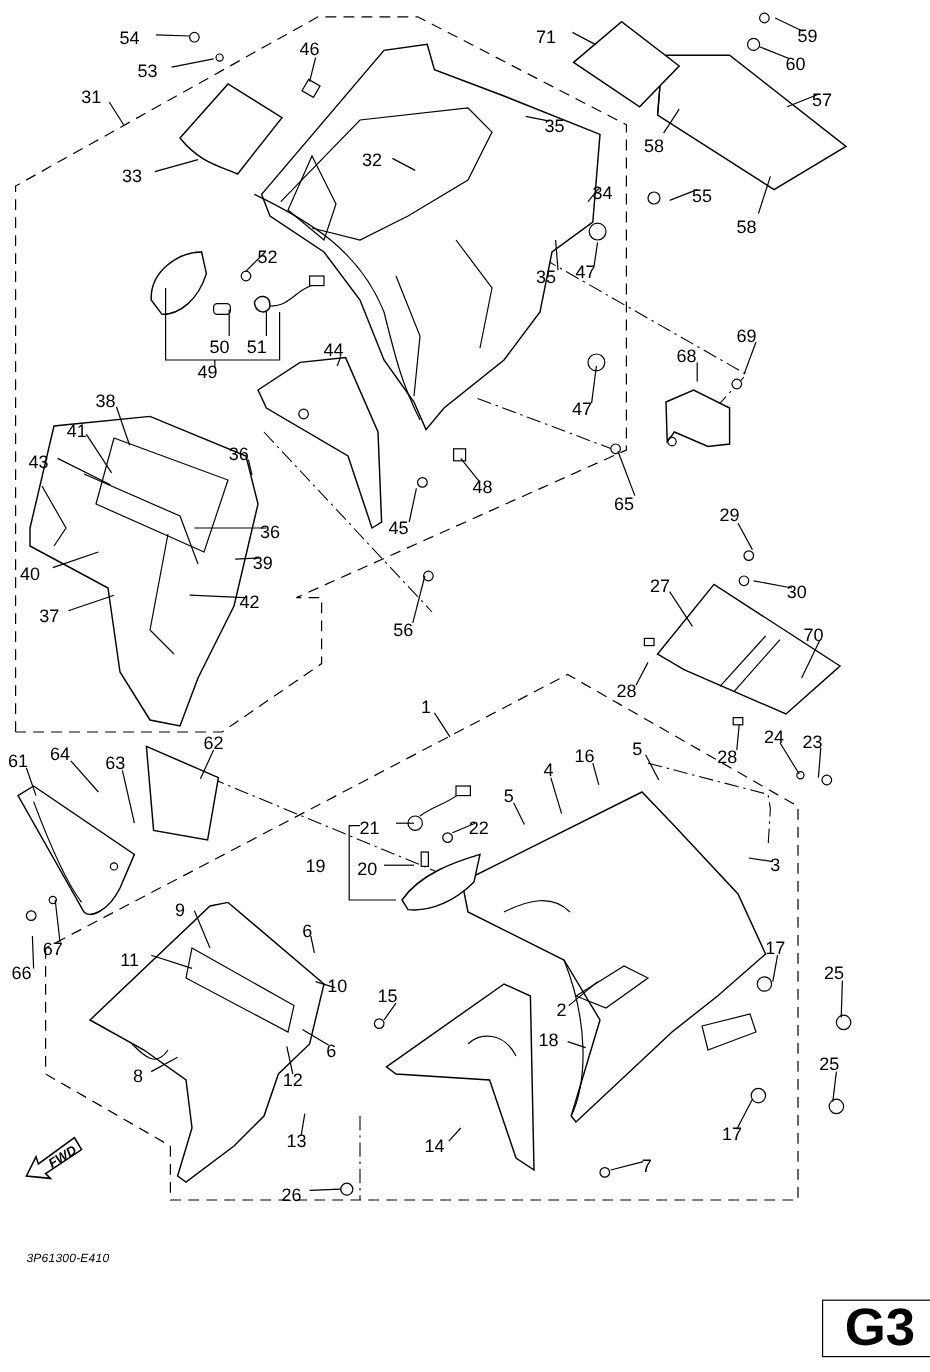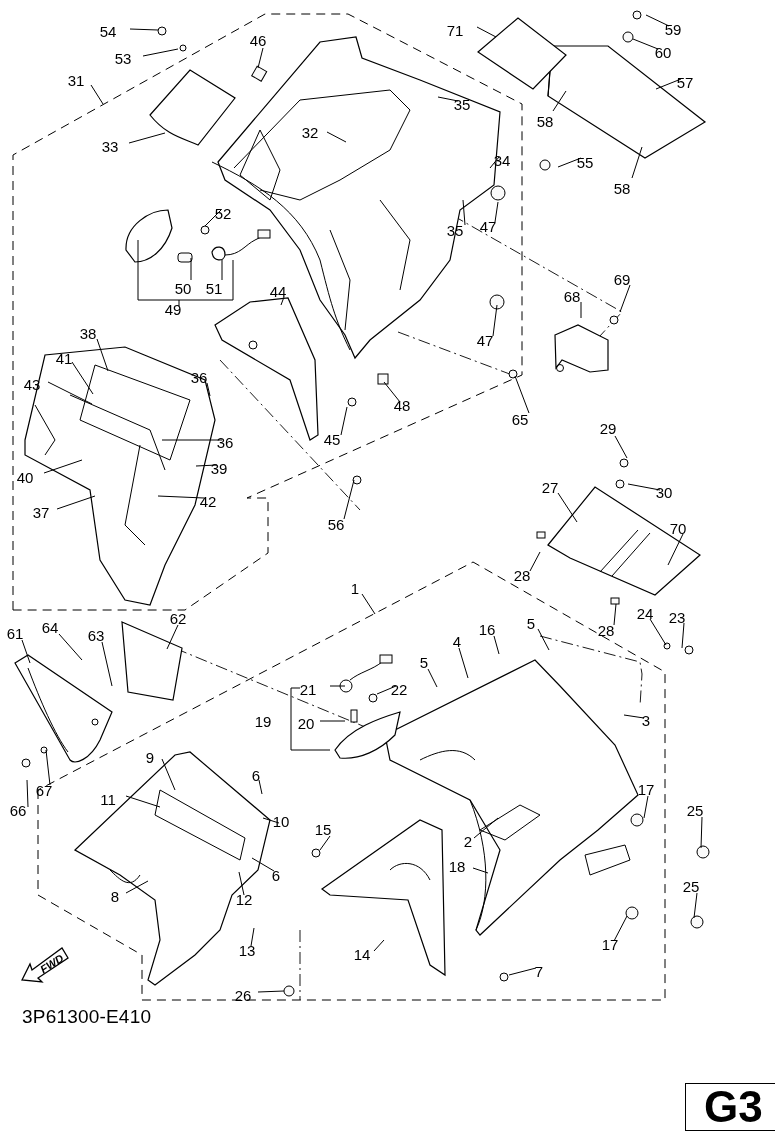--- a/index.html
+++ b/index.html
@@ -6,21 +6,21 @@
   body { width: 775px; height: 1143px; position: relative; overflow: hidden;
          font-family: "Liberation Sans", sans-serif; color: #000; }
   #diagram { position: absolute; left: 0; top: 0; width: 775px; height: 1143px; }
   .callout { font-family: "Liberation Sans", sans-serif; font-size: 15px; fill: #000; }
   .leader { stroke: #000; stroke-width: 1; fill: none; }
   .dash { stroke: #000; stroke-width: 1; fill: none; stroke-dasharray: 9 6; }
   .chain { stroke: #000; stroke-width: 0.9; fill: none; stroke-dasharray: 12 4 2 4; }
   .part { stroke: #000; stroke-width: 1.2; fill: #fff; }
   .partline { stroke: #000; stroke-width: 1; fill: none; }
   .partfill { stroke: #000; stroke-width: 1; fill: #fafafa; }
-  #fig-code { position: absolute; left: 22px; top: 1006px; font-size: 19px; letter-spacing: 0.2px; }
+  #fig-code { position: absolute; left: 22px; top: 1044px; font-size: 10px; letter-spacing: 0.2px; font-style: italic; }
   #page-tag { position: absolute; left: 685px; top: 1083px; width: 110px; height: 48px;
               border: 1.5px solid #000; box-sizing: border-box; background: #fff; }
   #page-tag span { position: absolute; left: 18px; top: -2px; font-size: 44px; font-weight: bold; text-align: center; }
   #fwd-arrow { position: absolute; left: 20px; top: 940px; width: 56px; height: 44px; }
 </style>
 </head>
 <body>
 
 <svg id="diagram" viewBox="0 0 775 1143" xmlns="http://www.w3.org/2000/svg">
 

